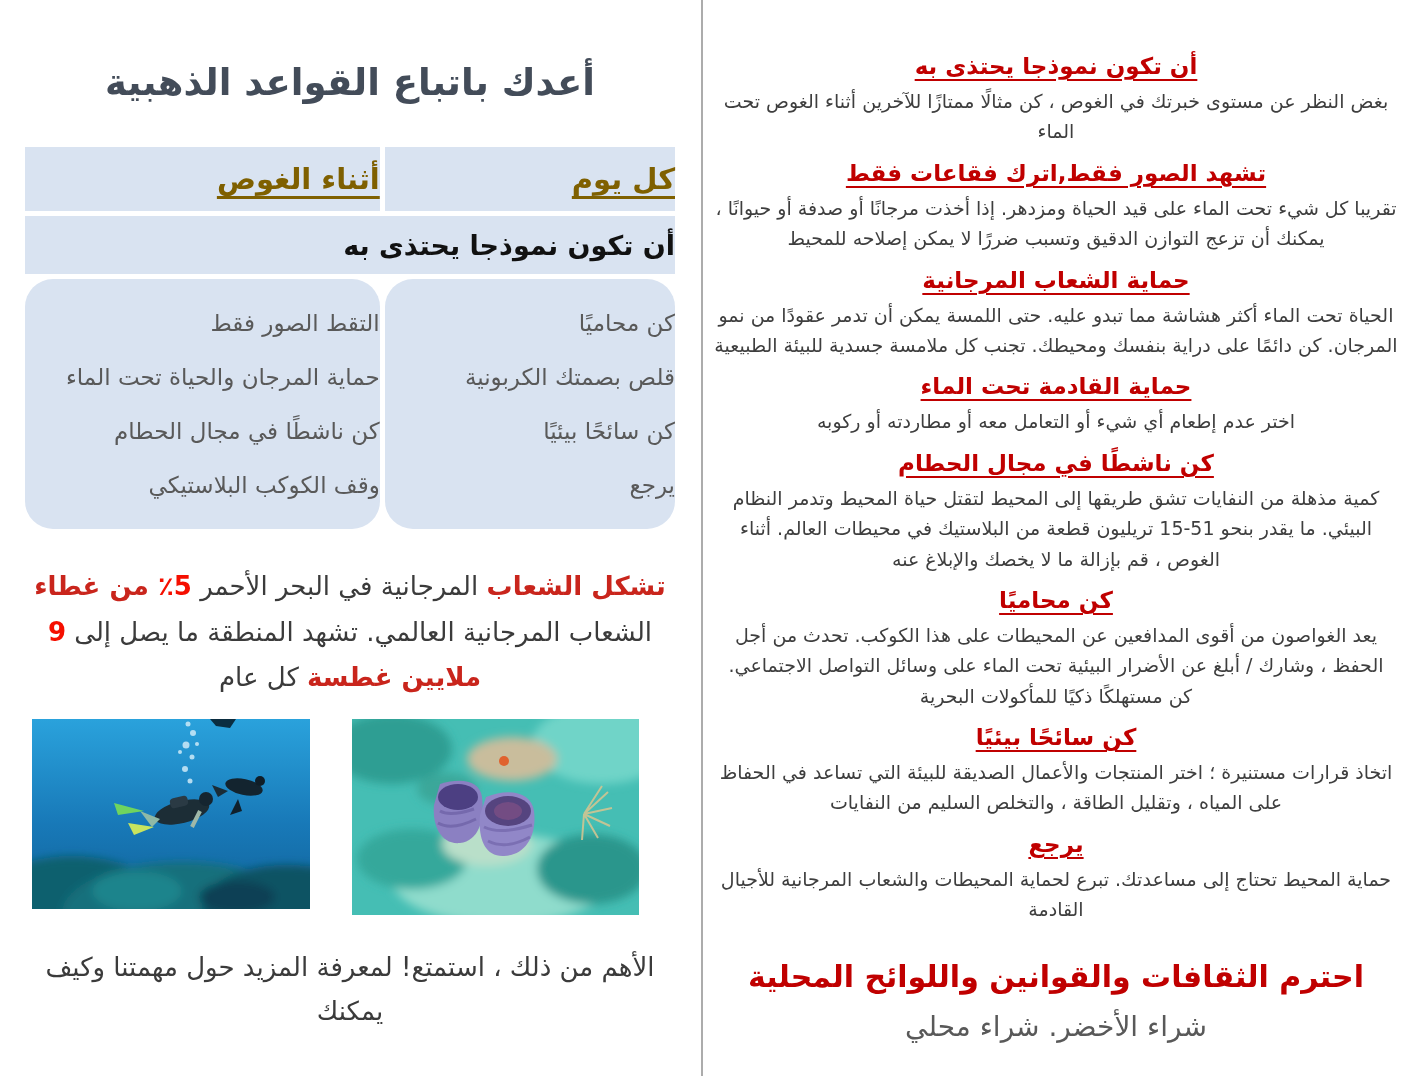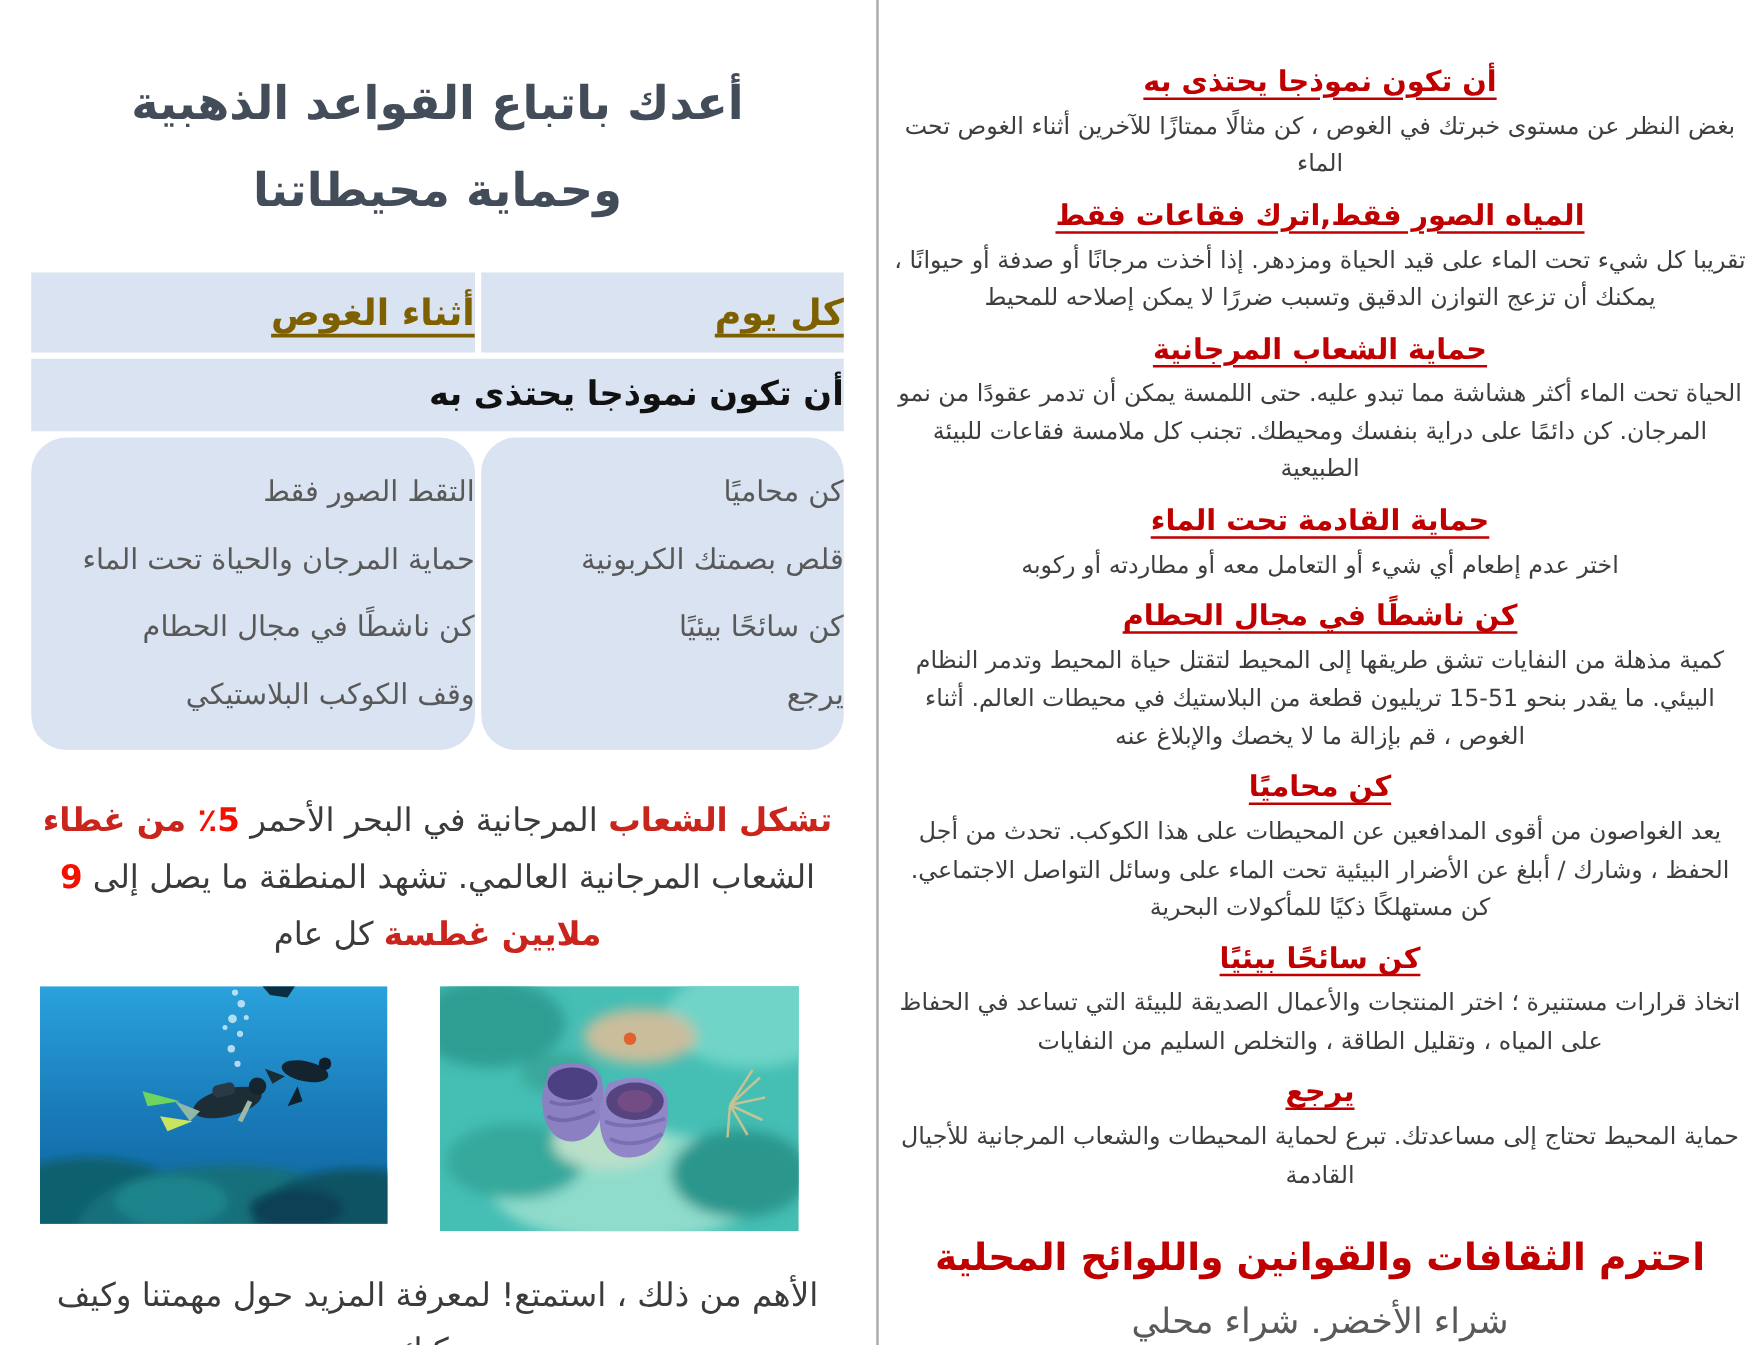--- a/index.html
+++ b/index.html
@@ -43,21 +43,20 @@
 </head>
 <body>
 
 <div class="page">
   <div class="divider"></div>
 
   <div class="col-left">
 
     <div class="doc-title">
       <div>أعدك باتباع القواعد الذهبية</div>
-      <div>وحماية محيطاتنا</div>
     </div>
 
     <table class="rules-table" dir="rtl">
       <tbody>
           <tr>
         <td class="hd cell-day">
           <span class="u">كل يوم</span>
         </td>
         <td class="hd cell-dive">
           <span class="u">أثناء الغوص</span>
@@ -176,27 +175,27 @@
   </div>
 
   <div class="col-right">
 
     <div>
       <div class="sec-h">أن تكون نموذجا يحتذى به</div>
       <div class="sec-b">بغض النظر عن مستوى خبرتك في الغوص ، كن مثالًا ممتازًا للآخرين أثناء الغوص تحت الماء</div>
     </div>
 
     <div>
-      <div class="sec-h">المياه الصور فقط,اترك فقاعات فقط</div>
+      <div class="sec-h">تشهد الصور فقط,اترك فقاعات فقط</div>
       <div class="sec-b">تقريبا كل شيء تحت الماء على قيد الحياة ومزدهر. إذا أخذت مرجانًا أو صدفة أو حيوانًا ، يمكنك أن تزعج التوازن الدقيق وتسبب ضررًا لا يمكن إصلاحه للمحيط</div>
     </div>
 
     <div>
       <div class="sec-h">حماية الشعاب المرجانية</div>
-      <div class="sec-b">الحياة تحت الماء أكثر هشاشة مما تبدو عليه. حتى اللمسة يمكن أن تدمر عقودًا من نمو المرجان. كن دائمًا على دراية بنفسك ومحيطك. تجنب كل ملامسة فقاعات للبيئة الطبيعية</div>
+      <div class="sec-b">الحياة تحت الماء أكثر هشاشة مما تبدو عليه. حتى اللمسة يمكن أن تدمر عقودًا من نمو المرجان. كن دائمًا على دراية بنفسك ومحيطك. تجنب كل ملامسة جسدية للبيئة الطبيعية</div>
     </div>
 
     <div>
       <div class="sec-h">حماية القادمة تحت الماء</div>
       <div class="sec-b">اختر عدم إطعام أي شيء أو التعامل معه أو مطاردته أو ركوبه</div>
     </div>
 
     <div>
       <div class="sec-h">كن ناشطًا في مجال الحطام</div>
       <div class="sec-b">كمية مذهلة من النفايات تشق طريقها إلى المحيط لتقتل حياة المحيط وتدمر النظام البيئي. ما يقدر بنحو 51-15 تريليون قطعة من البلاستيك في محيطات العالم. أثناء الغوص ، قم بإزالة ما لا يخصك والإبلاغ عنه</div>

